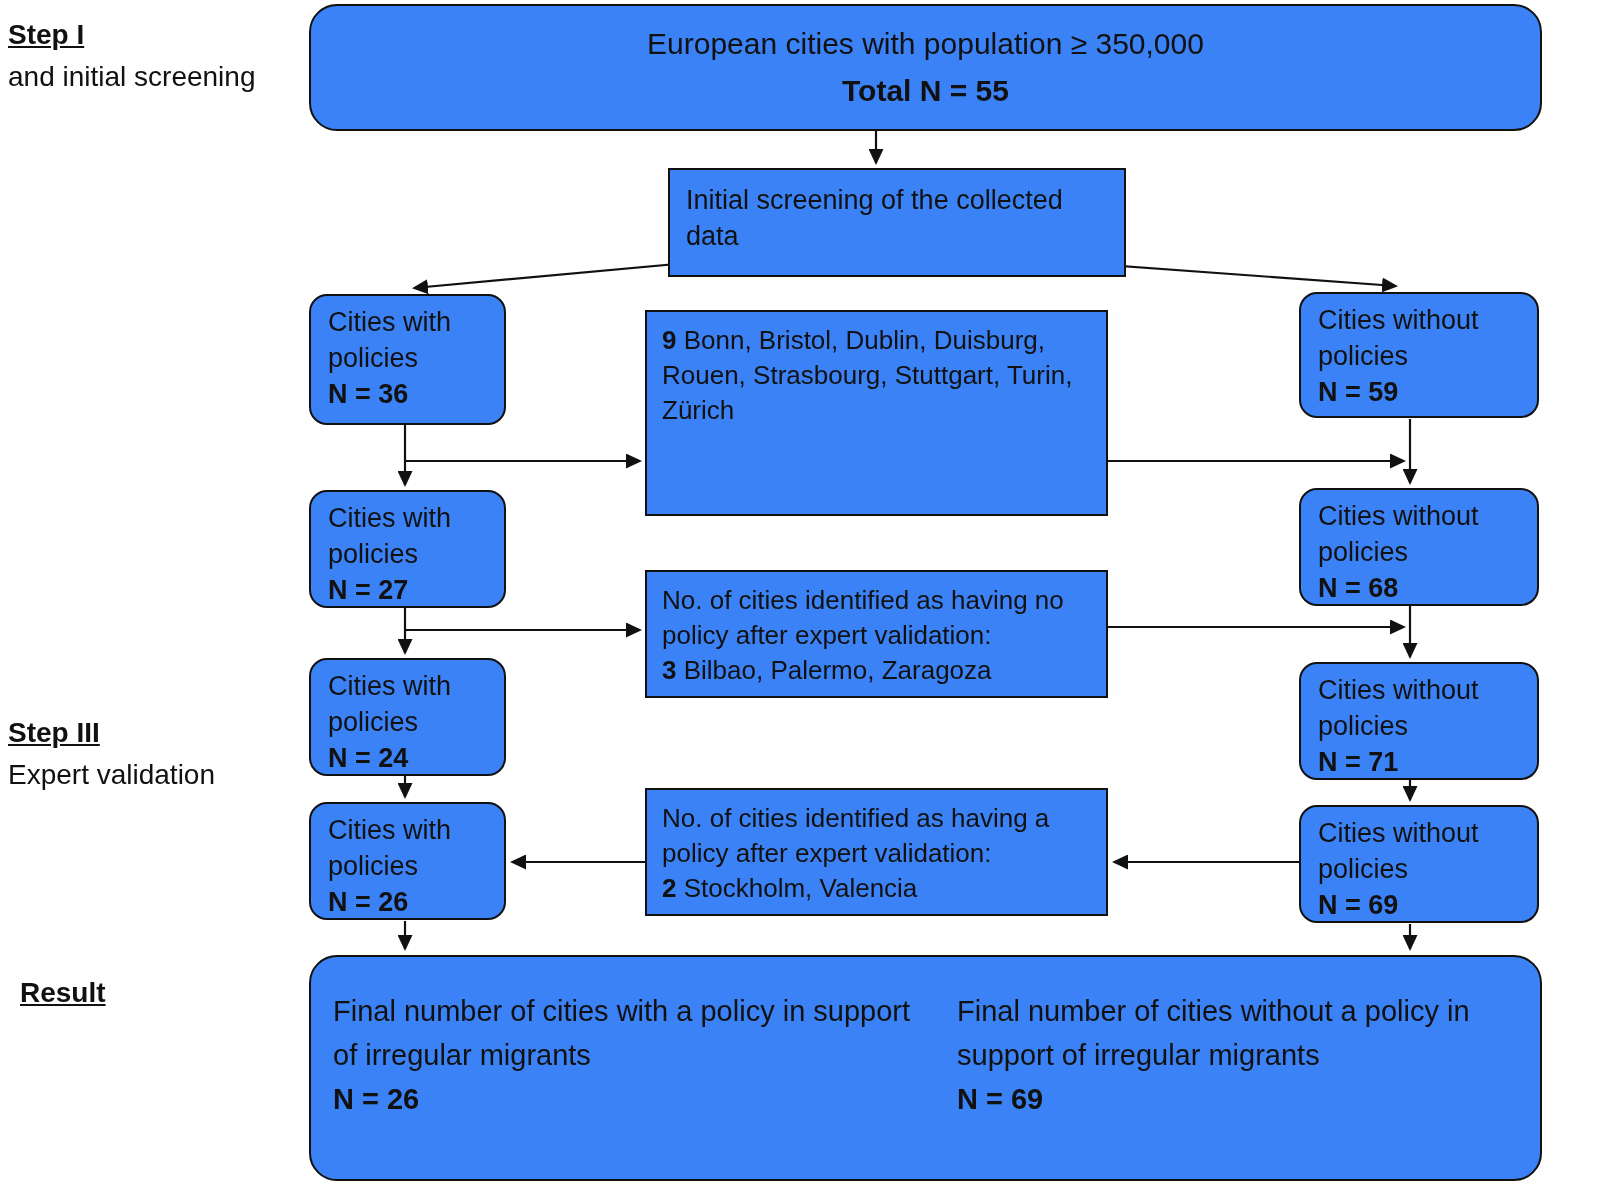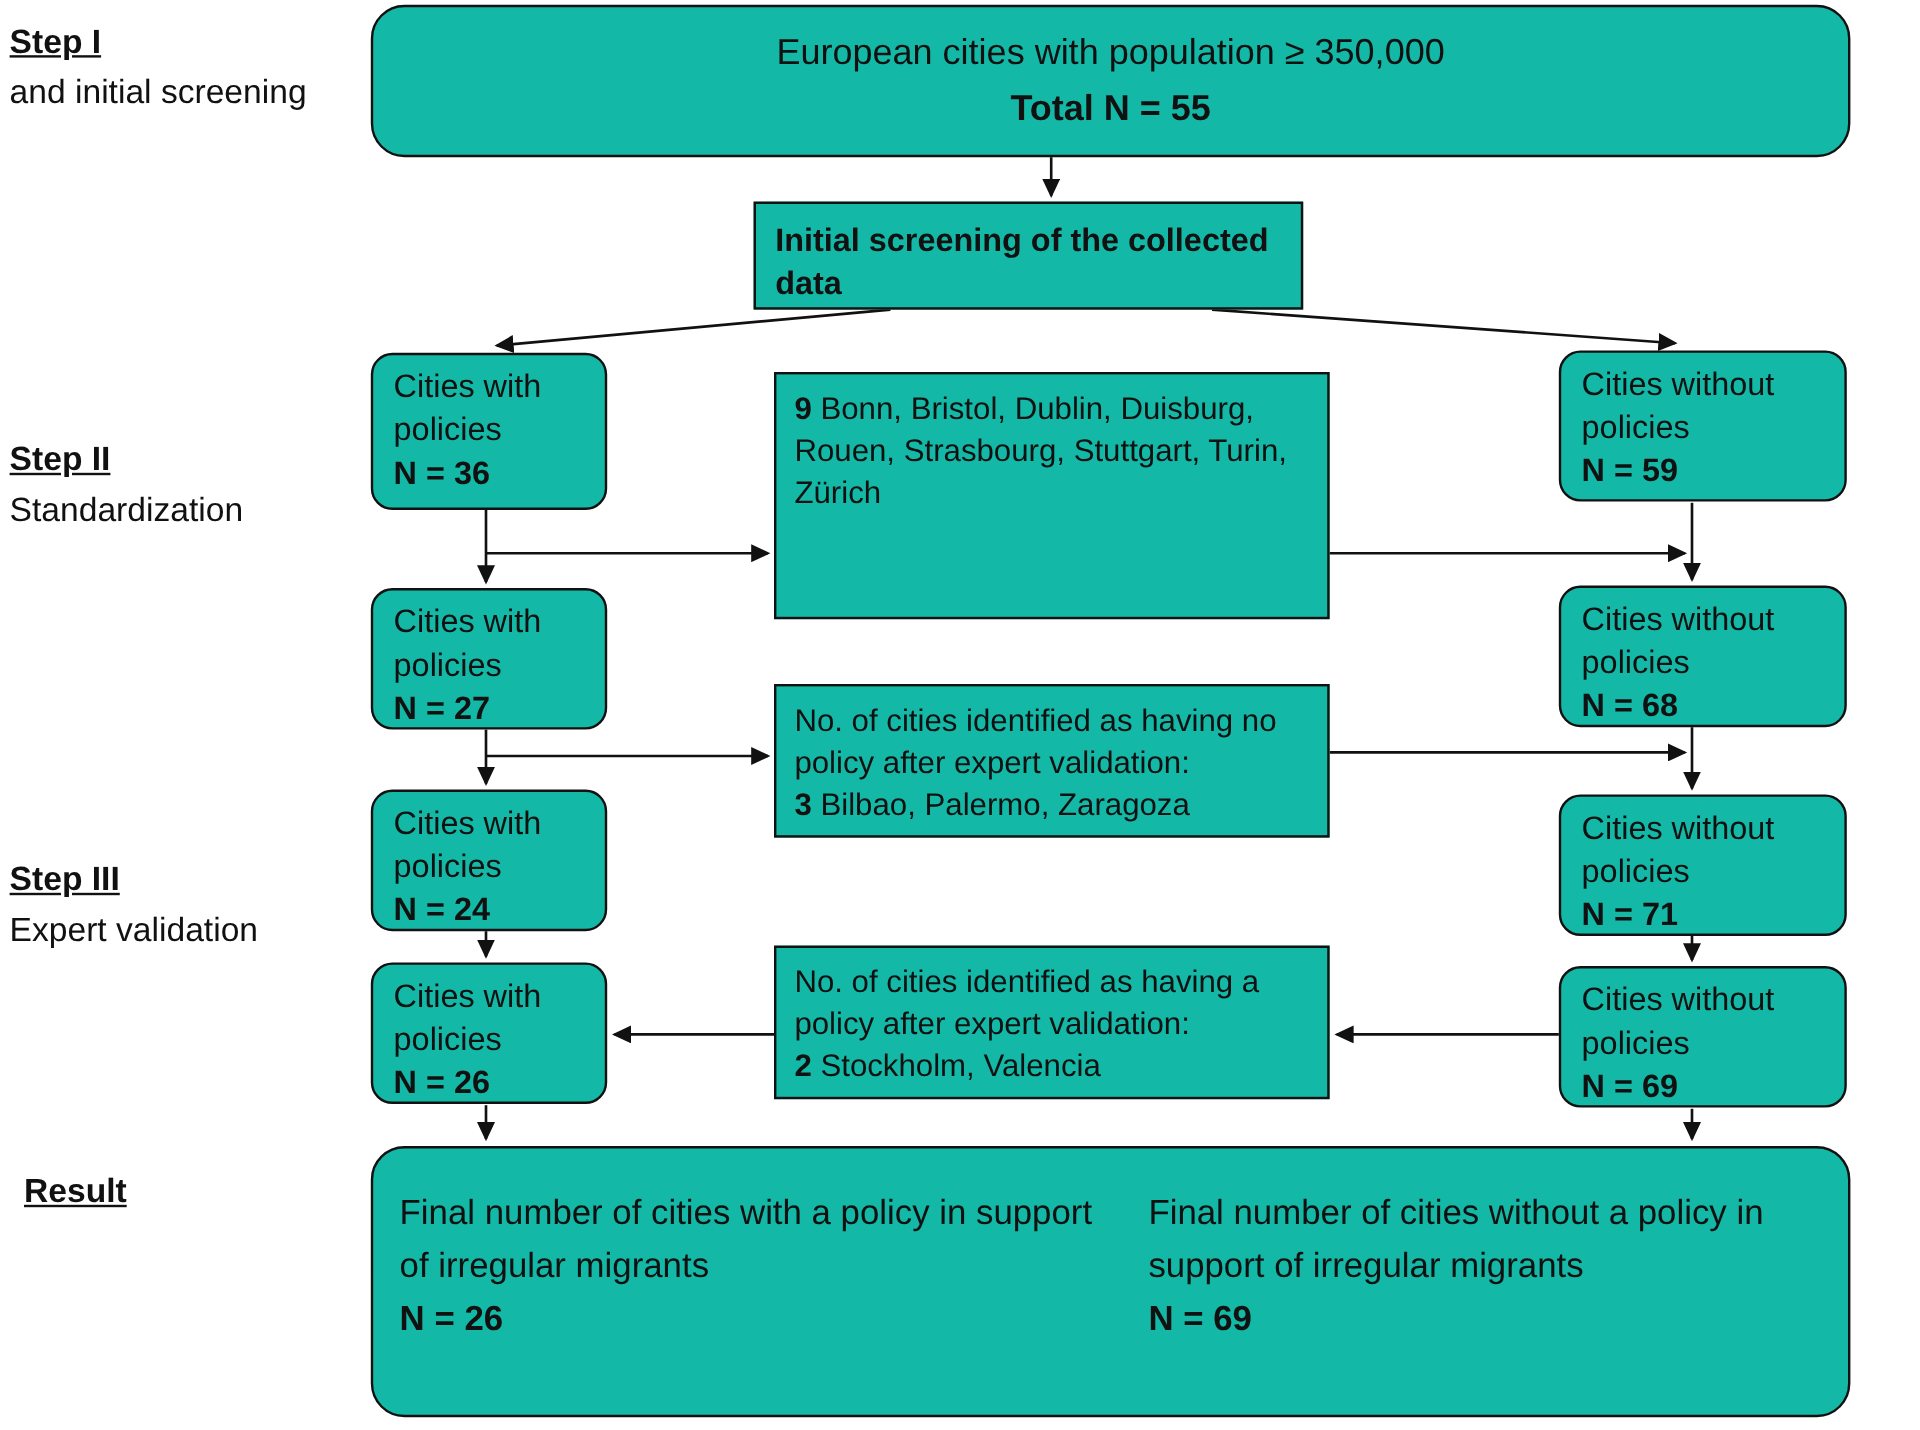--- a/index.html
+++ b/index.html
@@ -17,21 +17,21 @@
   }
   .arrows {
     position: absolute;
     left: 0; top: 0;
     width: 1600px; height: 1192px;
   }
   .arrows line { stroke: #111111; stroke-width: 2.2; }
   .box {
     position: absolute;
     border: 2.4px solid #111111;
-    background: #14b8a6;
+    background: #3b82f6;
   }
   .rounded  { border-radius: 18px; }
   .biground { border-radius: 28px; }
   .topbox {
     display: flex;
     flex-direction: column;
     align-items: center;
     justify-content: center;
     font-size: 30px;
     line-height: 1.55;
@@ -95,38 +95,34 @@
     <line x1="1299" y1="862" x2="1114" y2="862" marker-end="url(#ah)"></line>
     <line x1="645" y1="862" x2="512" y2="862" marker-end="url(#ah)"></line>
     <line x1="405" y1="921" x2="405" y2="949" marker-end="url(#ah)"></line>
     <line x1="1410" y1="924" x2="1410" y2="949" marker-end="url(#ah)"></line>
   </svg>
 
   <div class="steplabel" style="left:8px; top:14px;">
     <div class="t">Step I</div>
     <div>and initial screening</div>
   </div>
-  <div class="steplabel" style="left:8px; top:362px;">
-    <div class="t">Step II</div>
-    <div>Standardization</div>
-  </div>
   <div class="steplabel" style="left:8px; top:712px;">
     <div class="t">Step III</div>
     <div>Expert validation</div>
   </div>
   <div class="steplabel" style="left:20px; top:972px;">
     <div class="t">Result</div>
   </div>
 
   <div class="box biground topbox" style="left:309px; top:4px; width:1233px; height:127px;">
     <div>European cities with population ≥ 350,000</div>
     <div class="bold">Total N = 55</div>
   </div>
 
-  <div class="box screenbox" style="left:628px; top:168px; width:458px; height:90px;font-weight:bold;">
+  <div class="box screenbox" style="left:668px; top:168px; width:458px; height:109px;">
     <div>Initial screening of the collected data</div>
   </div>
 
   <div class="box rounded sidebox" style="left:309px; top:294px; width:197px; height:131px;">
     <div>Cities with policies</div>
     <div class="bold">N = 36</div>
   </div>
 
   <div class="box midbox" style="left:645px; top:310px; width:463px; height:206px;">
     <div><b>9</b><span> Bonn, Bristol, Dublin, Duisburg, Rouen, Strasbourg, Stuttgart, Turin, Zürich</span></div>

